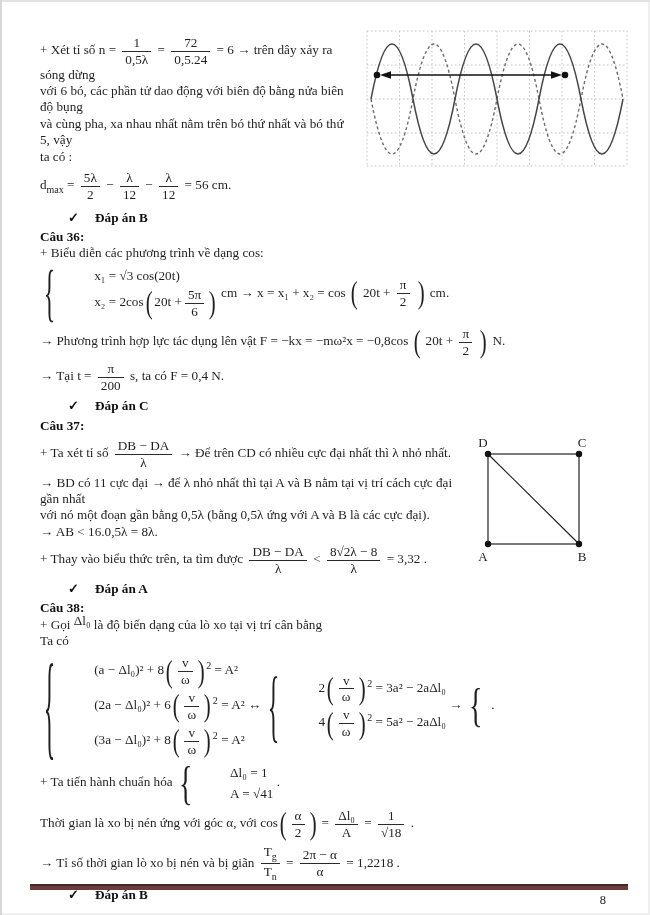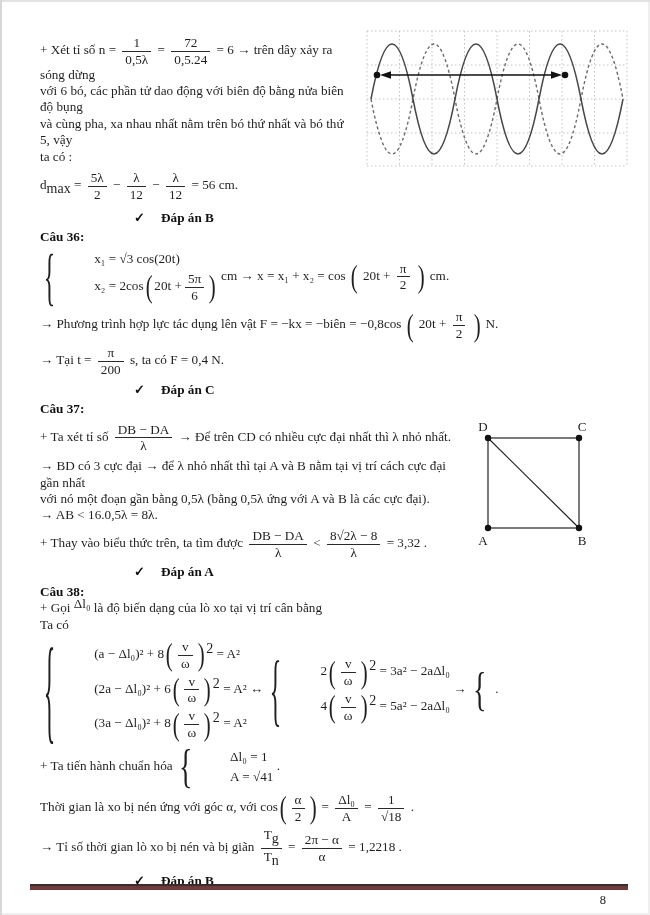--- a/index.html
+++ b/index.html
@@ -4,26 +4,26 @@
 <style>
   html,body{margin:0;padding:0;}
   body{
     width:650px;height:915px;position:relative;background:#ffffff;overflow:hidden;
     font-family:"Liberation Serif","DejaVu Serif",serif;color:#1f1f1f;
     box-shadow:inset 2px 0 0 #d7d7d7, inset 0 2px 0 #e2e2e2, inset -2px 0 0 #efefef, inset 0 -2px 0 #efefef;
   }
   .content{position:absolute;left:40px;top:36px;right:22px;font-size:13.2px;line-height:1.24;}
   .qt{font-weight:bold;color:#111;margin-top:3px;}
   .para{margin:0;}
-  .ans{font-weight:bold;margin:4px 0 2px 94px;color:#111;}
+  .ans{font-weight:bold;margin:4px 0 2px 28px;color:#111;}
   .chk{display:inline-block;margin-right:16px;}
   .fr{display:inline-block;vertical-align:middle;text-align:center;margin:0 3px;line-height:1.05;}
   .fr .n{display:block;border-bottom:1px solid #2a2a2a;padding:0 3px 1px;}
   .fr .d{display:block;padding:1px 3px 0;}
-  sub,sup{font-size:14px;text-align:right;}
+  sub,sup{font-size:10px;text-align:right;}
   .bp{display:inline-block;font-size:26px;line-height:0;vertical-align:middle;transform:scaleY(1.25) scaleX(.8);margin:0 1px;}
   .brace{display:inline-block;font-size:40px;line-height:1;vertical-align:middle;transform-origin:center;margin-right:3px;}
   .b36{transform:scaleX(.6) scaleY(1.6);}
   .b3f{transform:scaleX(.6) scaleY(2.9);}
   .b2f{transform:scaleX(.6) scaleY(2.0);}
   .b2{transform:scaleX(.7) scaleY(1.15);}
   .syscol{display:inline-block;vertical-align:middle;}
   .sysrow{display:block;white-space:nowrap;padding:2px 0;margin-left:32px;}
   .sys{display:inline-block;vertical-align:middle;}
   .mline{margin:5px 0;}
@@ -90,34 +90,35 @@
       <span class="fr"><span class="n">λ</span><span class="d">12</span></span>
       <span>−</span>
       <span class="fr"><span class="n">λ</span><span class="d">12</span></span>
       <span>= 56 cm.</span>
     </div>
     <div class="ans"><span class="chk">✓</span><span>Đáp án B</span></div>
   </div>
 
   <div class="sec36 clear">
     <div class="qt">Câu 36:</div>
+    <div class="para">+ Biểu diễn các phương trình về dạng cos:</div>
     <div class="mline36">
       <span class="brace b36">{</span><span class="syscol"><span class="sysrow"><span>x₁ = √3 cos(20t)</span></span><span class="sysrow"><span>x₂ = 2cos</span><span class="bp">(</span><span>20t +</span><span class="fr"><span class="n">5π</span><span class="d">6</span></span><span class="bp">)</span></span></span>
       <span>cm</span>
       <span>→</span>
       <span>x = x₁ + x₂ = cos</span>
       <span class="bp">(</span>
       <span>20t +</span>
       <span class="fr"><span class="n">π</span><span class="d">2</span></span>
       <span class="bp">)</span>
       <span>cm.</span>
     </div>
     <div class="mline">
       <span>→ Phương trình hợp lực tác dụng lên vật</span>
-      <span>F = −kx = −biên = −0,8cos</span>
+      <span>F = −kx = −mω²x = −0,8cos</span>
       <span class="bp">(</span>
       <span>20t +</span>
       <span class="fr"><span class="n">π</span><span class="d">2</span></span>
       <span class="bp">)</span>
       <span>N.</span>
     </div>
     <div class="mline">
       <span>→ Tại</span>
       <span>t =</span>
       <span class="fr"><span class="n">π</span><span class="d">200</span></span>
@@ -146,21 +147,21 @@
           <text x="7" y="124">A</text>
           <text x="106" y="124">B</text>
         </g>
       </svg>
       <div class="mline">
         <span>+ Ta xét tỉ số</span>
         <span class="fr"><span class="n">DB − DA</span><span class="d">λ</span></span>
         <span>→</span>
         <span>Để trên CD có nhiều cực đại nhất thì λ nhỏ nhất.</span>
       </div>
-      <div class="para">→ BD có 3 cực đại → để λ nhỏ nhất thì tại A và B nằm tại vị trí cách cực đại gần nhất</div>
+      <div class="para">→ BD có 11 cực đại → để λ nhỏ nhất thì tại A và B nằm tại vị trí cách cực đại gần nhất</div>
       <div class="para">với nó một đoạn gần bằng 0,5λ (bằng 0,5λ ứng với A và B là các cực đại).</div>
       <div class="para">→ AB &lt; 16.0,5λ = 8λ.</div>
       <div class="mline">
         <span>+ Thay vào biểu thức trên, ta tìm được</span>
         <span class="fr"><span class="n">DB − DA</span><span class="d">λ</span></span>
         <span>&lt;</span>
         <span class="fr"><span class="n">8√2λ − 8</span><span class="d">λ</span></span>
         <span>= 3,32 .</span>
       </div>
       <div class="ans"><span class="chk">✓</span><span>Đáp án A</span></div>

